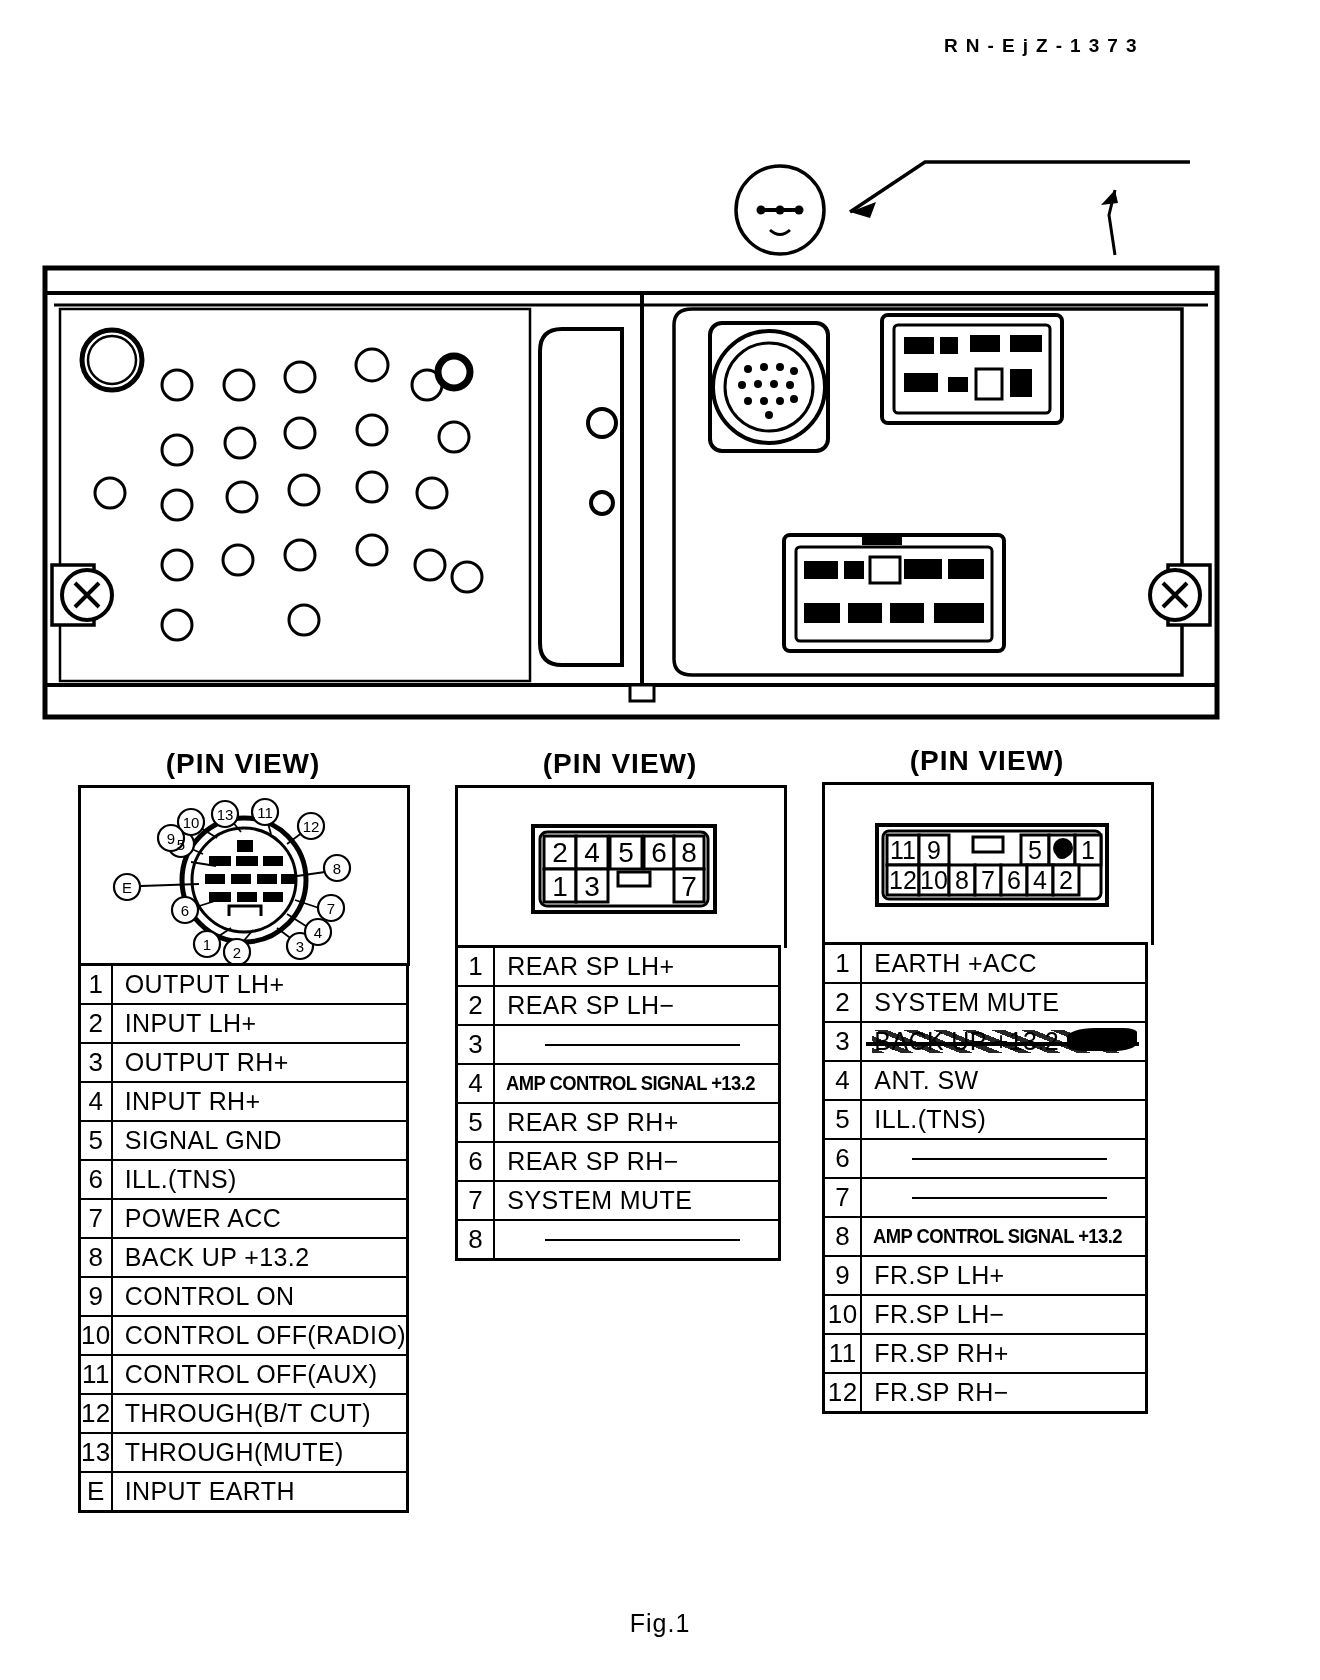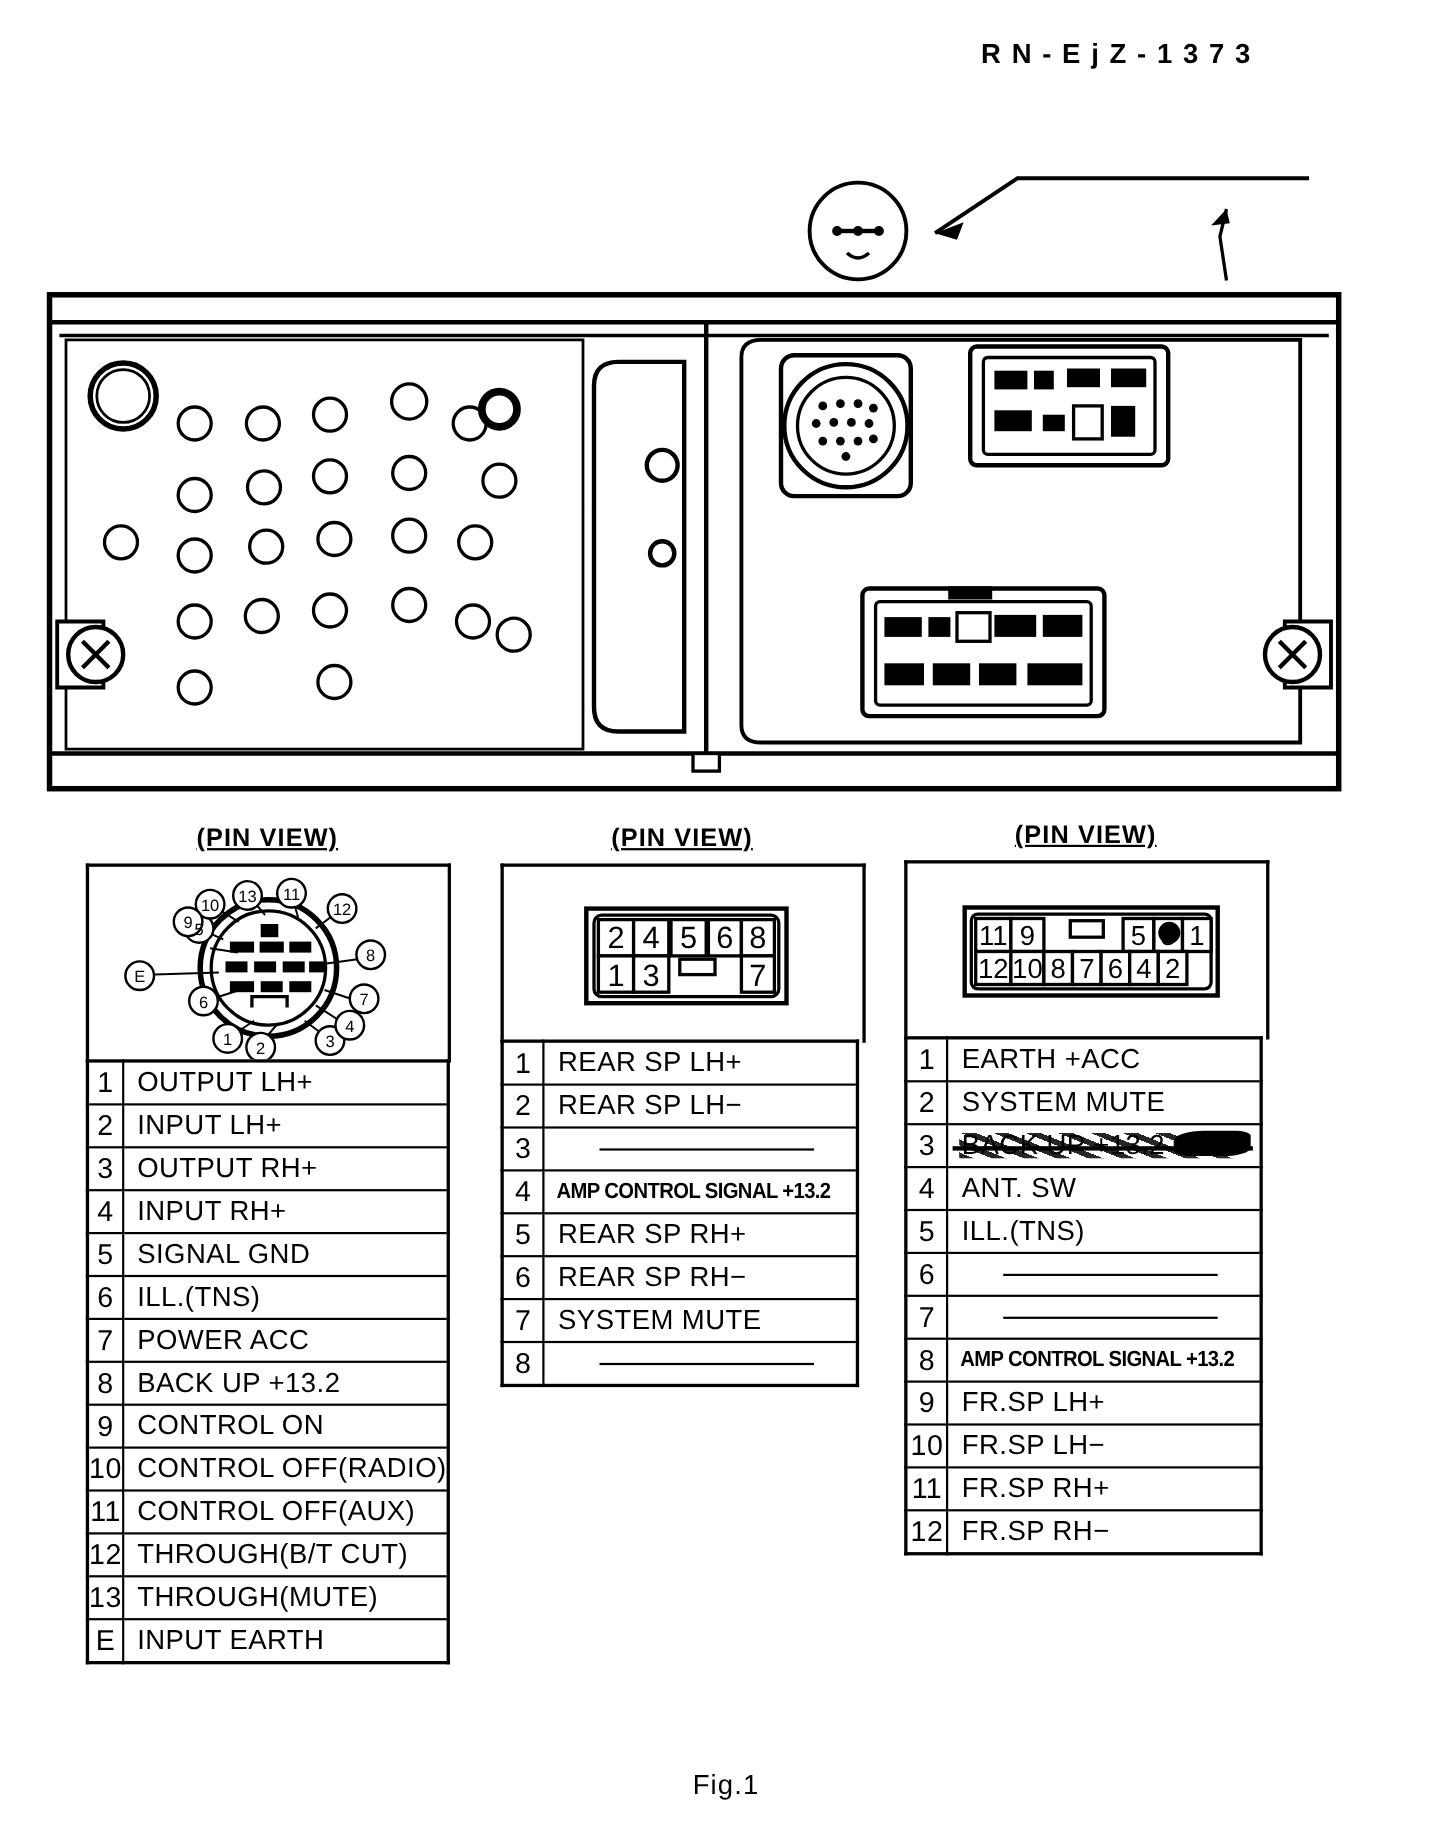--- a/index.html
+++ b/index.html
@@ -4,27 +4,27 @@
 <style>
   html,body{margin:0;padding:0;background:#fff;}
   body{width:1320px;height:1680px;position:relative;
        font-family:"Liberation Sans",sans-serif;color:#000;overflow:hidden;}
 
   .abs{position:absolute;}
 
   
   #hdr{right:182px;top:22px;text-align:left;}
   #hdr .l1,#hdr .l2{font-size:31px;font-weight:700;letter-spacing:.5px;line-height:1.30;}
-  #hdr .l3{font-size:25px;font-weight:700;letter-spacing:1.4px;margin-top:13px;margin-left:8px;text-align:right;}
+  #hdr .l3{font-size:19px;font-weight:700;letter-spacing:1.4px;margin-top:13px;margin-left:8px;text-align:right;}
 
   
   #unit{left:42px;top:265px;width:1178px;height:455px;}
 
   
-  .pvcap{font-size:23px;font-weight:700;letter-spacing:1px;text-align:center;text-decoration:underline;}
+  .pvcap{font-size:28px;font-weight:700;letter-spacing:1px;text-align:center;}
 
   
   .ptab{border:3px solid #000;border-collapse:collapse;background:#fff;}
   .ptab td{border:2px solid #000;height:37px;padding:0;
            font-size:25px;font-weight:400;letter-spacing:.4px;}
   .ptab td.num{width:52px;text-align:center;font-size:26px;}
   .ptab td.val{padding-left:12px;white-space:nowrap;}
   .ptab td.val.cond{font-size:20px;font-weight:700;letter-spacing:-.6px;
                     font-stretch:condensed;transform:scaleX(.92);transform-origin:left center;}
   .dash{display:block;border-bottom:2.5px solid #000;width:72%;margin:0 auto;}

